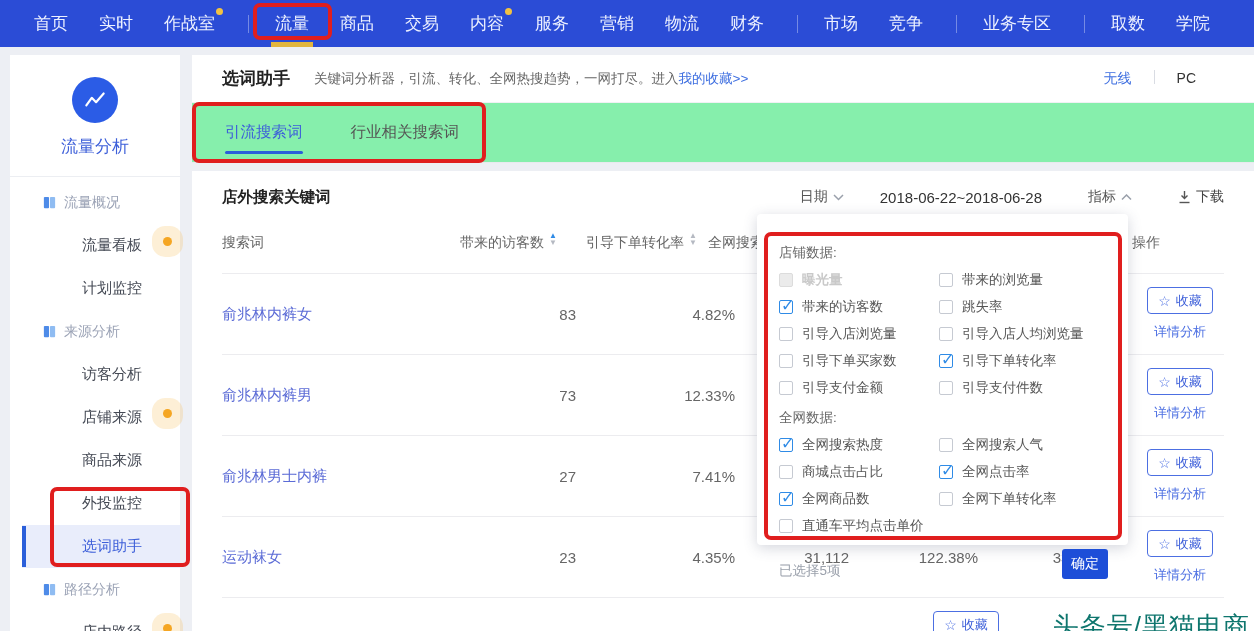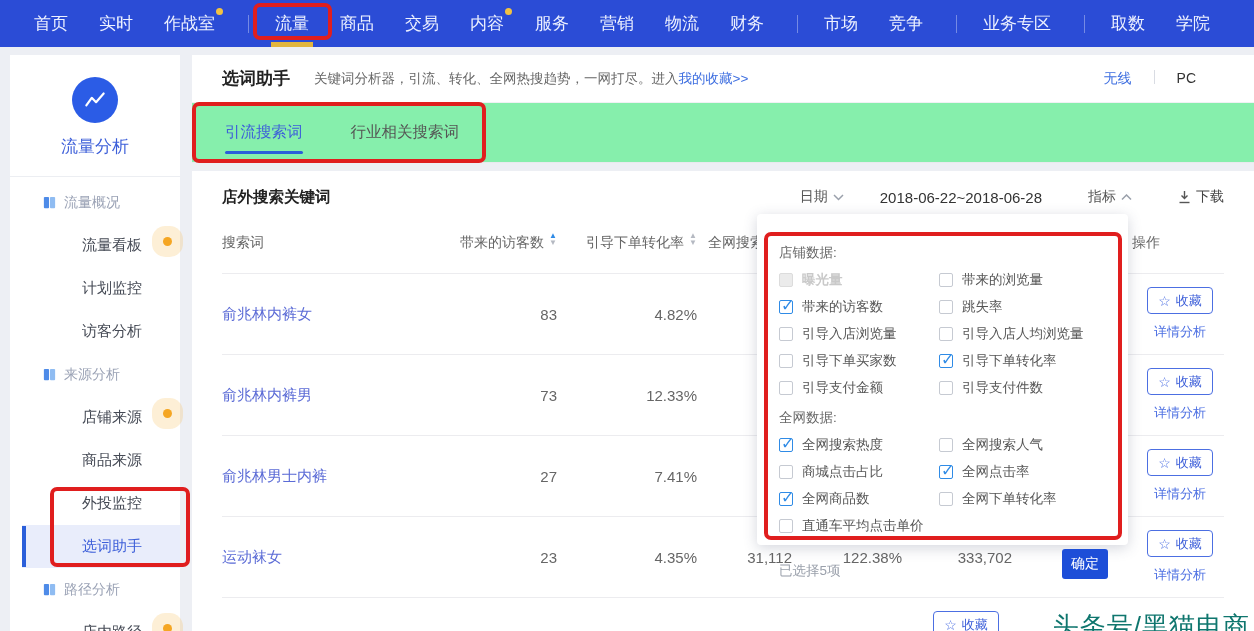--- a/index.html
+++ b/index.html
@@ -61,21 +61,21 @@
   .thead { height:60px; color:#666; font-size:14px; }
   .thead .c { display:flex; align-items:center; }
   .c1{width:235px;} .c2{width:100px;justify-content:flex-end;text-align:right;} .c3{width:140px;justify-content:flex-end;text-align:right;}
   .c4{width:95px;justify-content:flex-end;text-align:right;overflow:hidden;white-space:nowrap;}
   .c5{width:110px;justify-content:flex-end;text-align:right;} .c6{width:110px;justify-content:flex-end;text-align:right;}
   .c-op { position:absolute; left:910px; }
   .sorter { display:inline-flex; flex-direction:column; margin-left:5px; line-height:0; }
   .sorter span { font-size:8px; color:#B5B9C2; height:7px; }
   .sorter .up-on { color:#2F8BE6; }
   .divider { height:1px; background:#ECECEF; }
-  .drow { height:80px; font-size:15px; color:#666; }
+  .drow { height:80px; font-size:15px; color:#666;gap:19px; }
   .kw { color:#5B6BD6; cursor:pointer; }
   .actions { position:absolute; left:903px; top:0; height:100%; width:110px; display:flex; flex-direction:column; align-items:center; justify-content:center; gap:9px; }
   .fav-btn { display:flex; align-items:center; justify-content:center; gap:5px; width:66px; height:27px;
              border:1px solid #4C6FE2; border-radius:4px; color:#3D5FD9; font-size:13px; background:#fff; cursor:pointer; }
   .fav-btn .star { font-size:14px; color:#4C6FE2; }
   .detail-link { font-size:13px; color:#4C6FE2; cursor:pointer; }
   .partial-row { position:absolute; left:933px; top:611px; z-index:4; }
 
   
   .popup { position:absolute; left:757px; top:214px; width:371px; height:331px; background:#fff; border-radius:4px;
@@ -179,30 +179,30 @@
           </svg></span>
       <span>流量概况</span>
     </div>
     <div class="side-row side-item">
         <span>流量看板</span>
         <span class="odot"></span>
       </div>
     <div class="side-row side-item">
         <span>计划监控</span>
       </div>
-    <div class="side-row side-item">
-        <span>访客分析</span>
-      </div>
     <div class="side-row side-section">
       <span class="ledger"><svg width="15" height="15" viewBox="0 0 16 16">
             <rect x="2" y="2" width="5.5" height="12" rx="1" fill="#4E8BE8"></rect>
             <rect x="8.5" y="2" width="5.5" height="12" rx="1" fill="#8FBCF2"></rect>
           </svg></span>
       <span>来源分析</span>
     </div>
+    <div class="side-row side-item">
+        <span>访客分析</span>
+      </div>
     <div class="side-row side-item">
         <span>店铺来源</span>
         <span class="odot"></span>
       </div>
     <div class="side-row side-item">
         <span>商品来源</span>
       </div>
     <div class="side-row side-item">
         <span>外投监控</span>
       </div>

